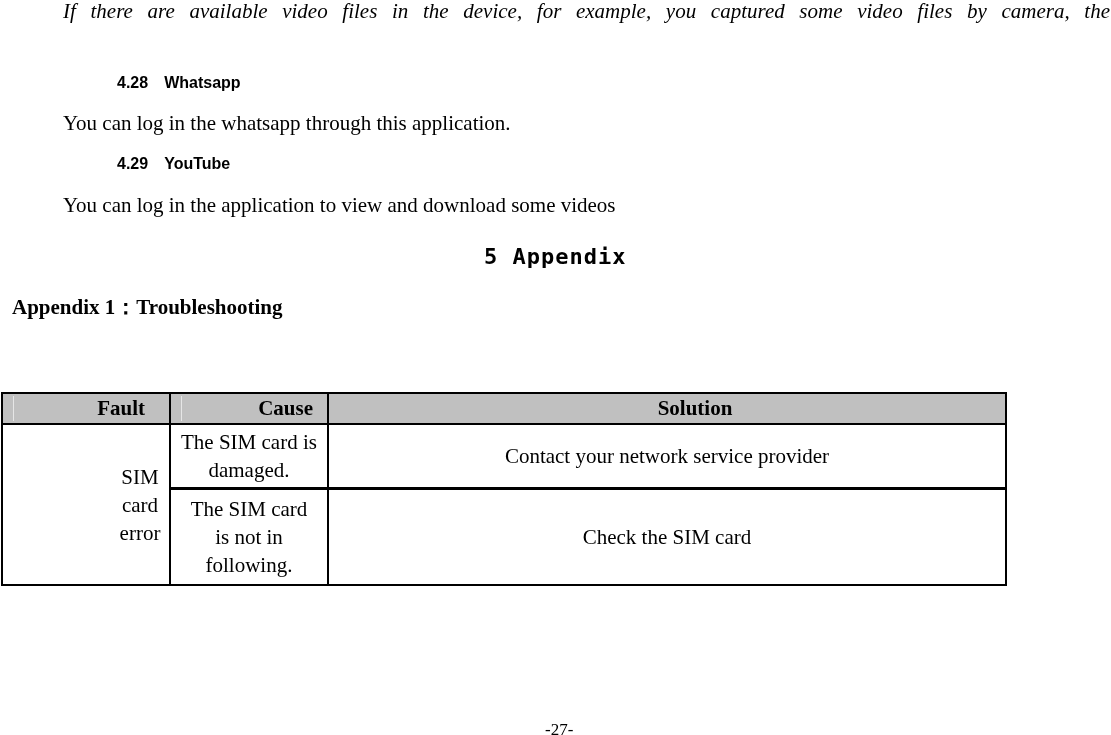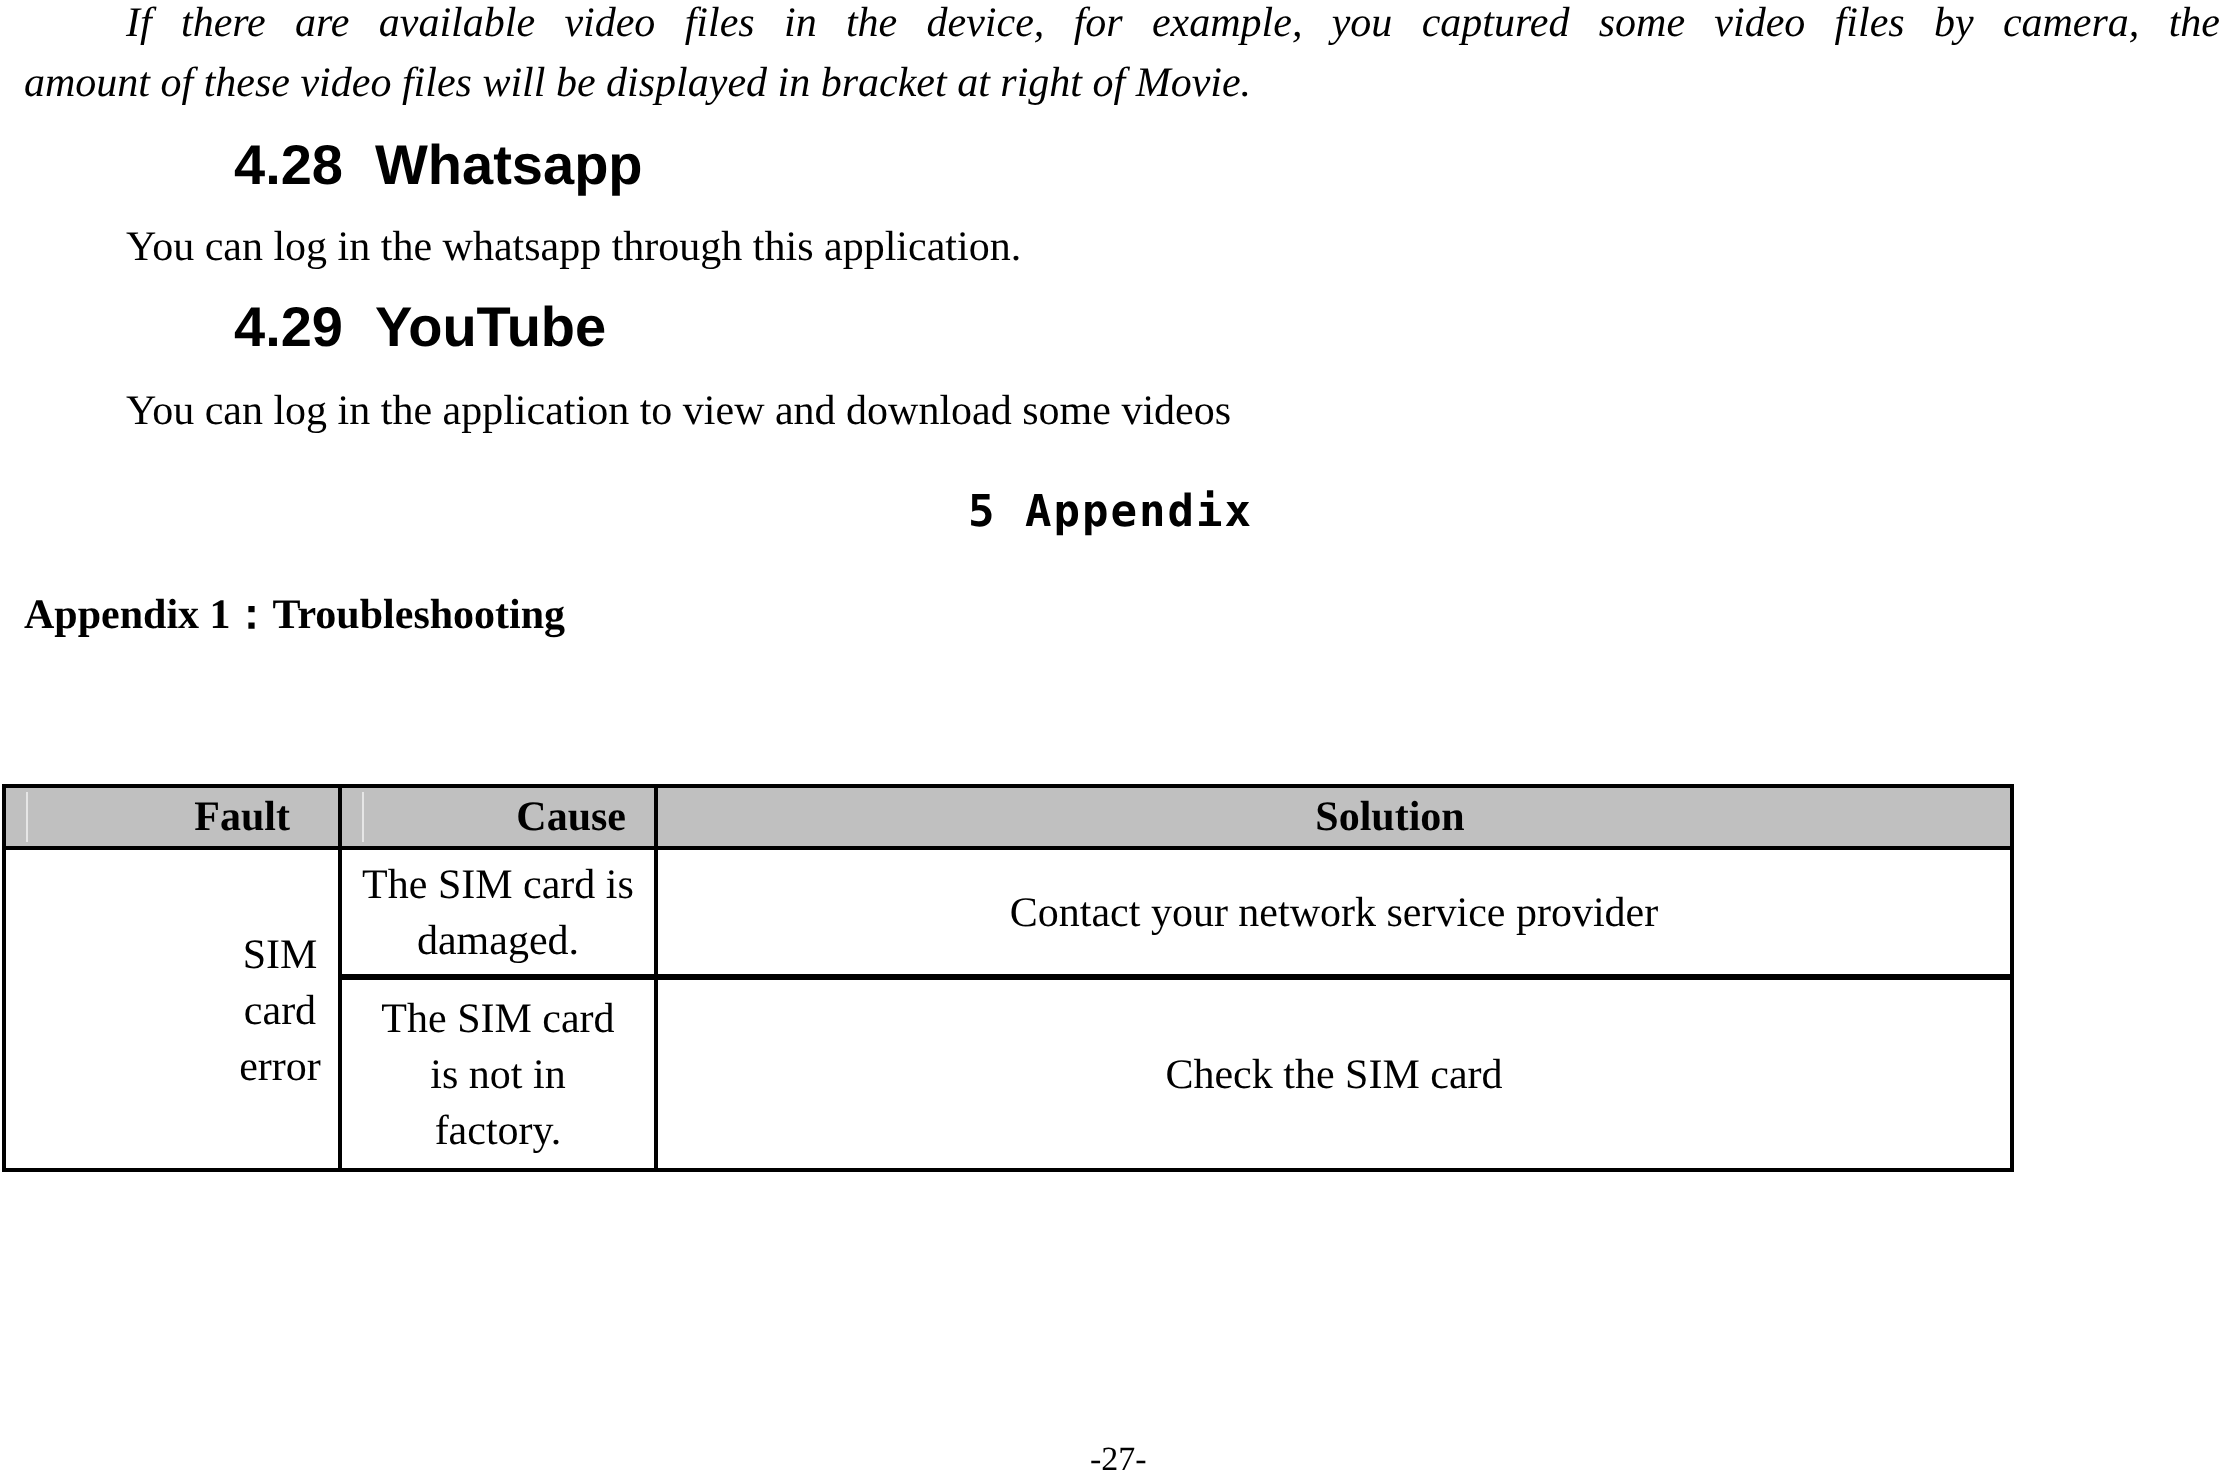--- a/index.html
+++ b/index.html
@@ -27,21 +27,21 @@
       text-align: justify;
       text-align-last: justify;
     }
     .body-text {
       font-size: 21px;
       line-height: 30px;
     }
     .subhead {
       font-family: "Liberation Sans", sans-serif;
       font-weight: bold;
-      font-size: 28px;
+      font-size: 16px;
       line-height: 26px;
     }
     .subhead .num { margin-right: 16px; }
     .chapter-title {
       font-family: "DejaVu Sans Mono", monospace;
       font-weight: bold;
       font-size: 22px;
       letter-spacing: 1px;
     }
     .bold-head {
@@ -98,21 +98,20 @@
 
     .page-number {
       font-size: 17px;
     }
   </style>
 </head>
 <body>
 
 <div class="abs italic-para" style="left:12px; top:-4px; width:1098px; white-space:normal;">
   <span class="justify-line" style="padding-left:51px;">If there are available video files in the device, for example, you captured some video files by camera, the</span>
-  <span style="display:block;">amount of these video files will be displayed in bracket at right of Movie.</span>
 </div>
 
 <div class="abs subhead" style="left:117px; top:70px;">
   <span class="num">4.28</span><span>Whatsapp</span>
 </div>
 <div class="abs body-text" style="left:63px; top:108px;">You can log in the whatsapp through this application.</div>
 
 <div class="abs subhead" style="left:117px; top:151px;">
   <span class="num">4.29</span><span>YouTube</span>
 </div>
@@ -159,21 +158,21 @@
       </td>
       <td class="td-cause">
         <div style="white-space:normal; padding:0 6px;">The SIM card is damaged.</div>
       </td>
       <td class="td-solution">
         <span>Contact your network service provider</span>
       </td>
     </tr>
     <tr class="row2 row-divider">
       <td class="td-cause">
-        <div style="white-space:normal; width:118px; margin:0 auto;">The SIM card is not in factory.</div>
+        <div style="white-space:normal; width:118px; margin:0 auto;">The SIM card is not in following.</div>
       </td>
       <td class="td-solution">
         <span>Check the SIM card</span>
       </td>
     </tr>
   </tbody>
 </table>
 
 <div class="abs page-number" style="left:545px; top:720px;">-27-</div>
 

